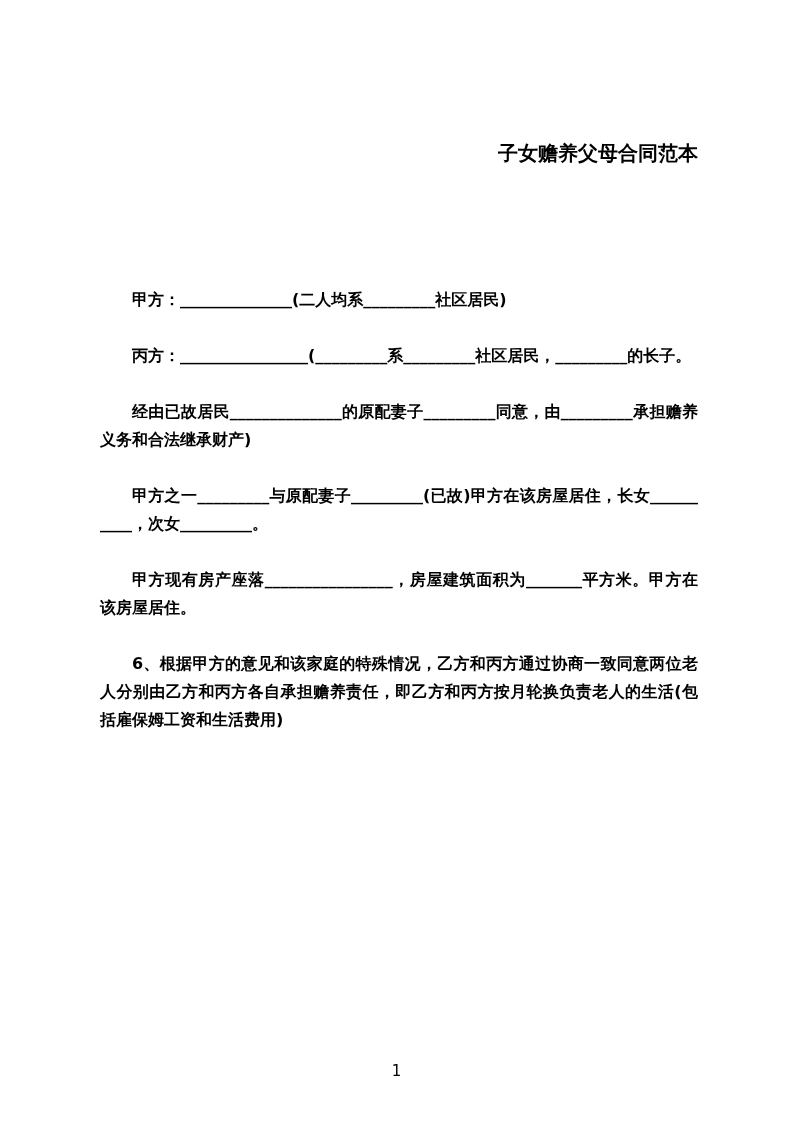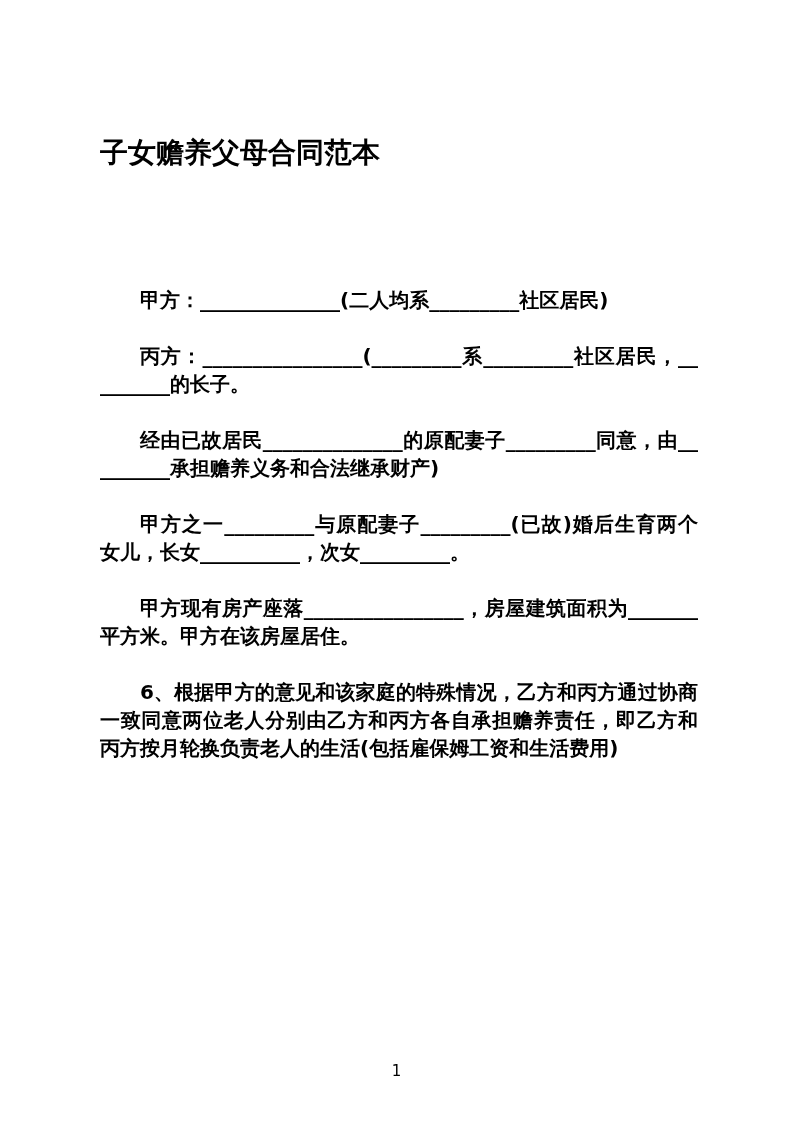--- a/index.html
+++ b/index.html
@@ -14,28 +14,28 @@
       background: #ffffff;
       position: relative;
       overflow: hidden;
       font-family: "DejaVu Sans", "Liberation Sans", sans-serif;
       color: #000000;
     }
     .content {
       padding: 138px 95px 0 100px;
     }
     .doc-title {
-      font-size: 28px;
+      font-size: 20px;
       font-weight: bold;
-      text-align: left;
+      text-align: right;
       line-height: 30px;
       margin: 0 0 118px 0;
     }
     .para {
-      font-size: 20px;
+      font-size: 16px;
       font-weight: bold;
       line-height: 28px;
       margin: 0 0 28px 0;
       text-indent: 2em;
       text-align: justify;
       word-break: break-all;
     }
     .page-number {
       position: absolute;
       bottom: 42px;
@@ -54,21 +54,21 @@
   <div class="content">
     <h1 class="doc-title">子女赡养父母合同范本</h1>
 
     <p class="para">甲方：______________(二人均系_________社区居民)</p>
 
 
     <p class="para">丙方：________________(_________系_________社区居民，_________的长子。</p>
 
     <p class="para">经由已故居民______________的原配妻子_________同意，由_________承担赡养义务和合法继承财产)</p>
 
-    <p class="para">甲方之一_________与原配妻子_________(已故)婚后生育两个女儿，长女__________，次女_________。</p>
+    <p class="para">甲方之一_________与原配妻子_________(已故)甲方在该房屋居住，长女__________，次女_________。</p>
 
 
     <p class="para">甲方现有房产座落________________，房屋建筑面积为_______平方米。甲方在该房屋居住。</p>
 
 
     <p class="para">6、根据甲方的意见和该家庭的特殊情况，乙方和丙方通过协商一致同意两位老人分别由乙方和丙方各自承担赡养责任，即乙方和丙方按月轮换负责老人的生活(包括雇保姆工资和生活费用)</p>
   </div>
 
   <div class="page-number">1</div>
 </div>

